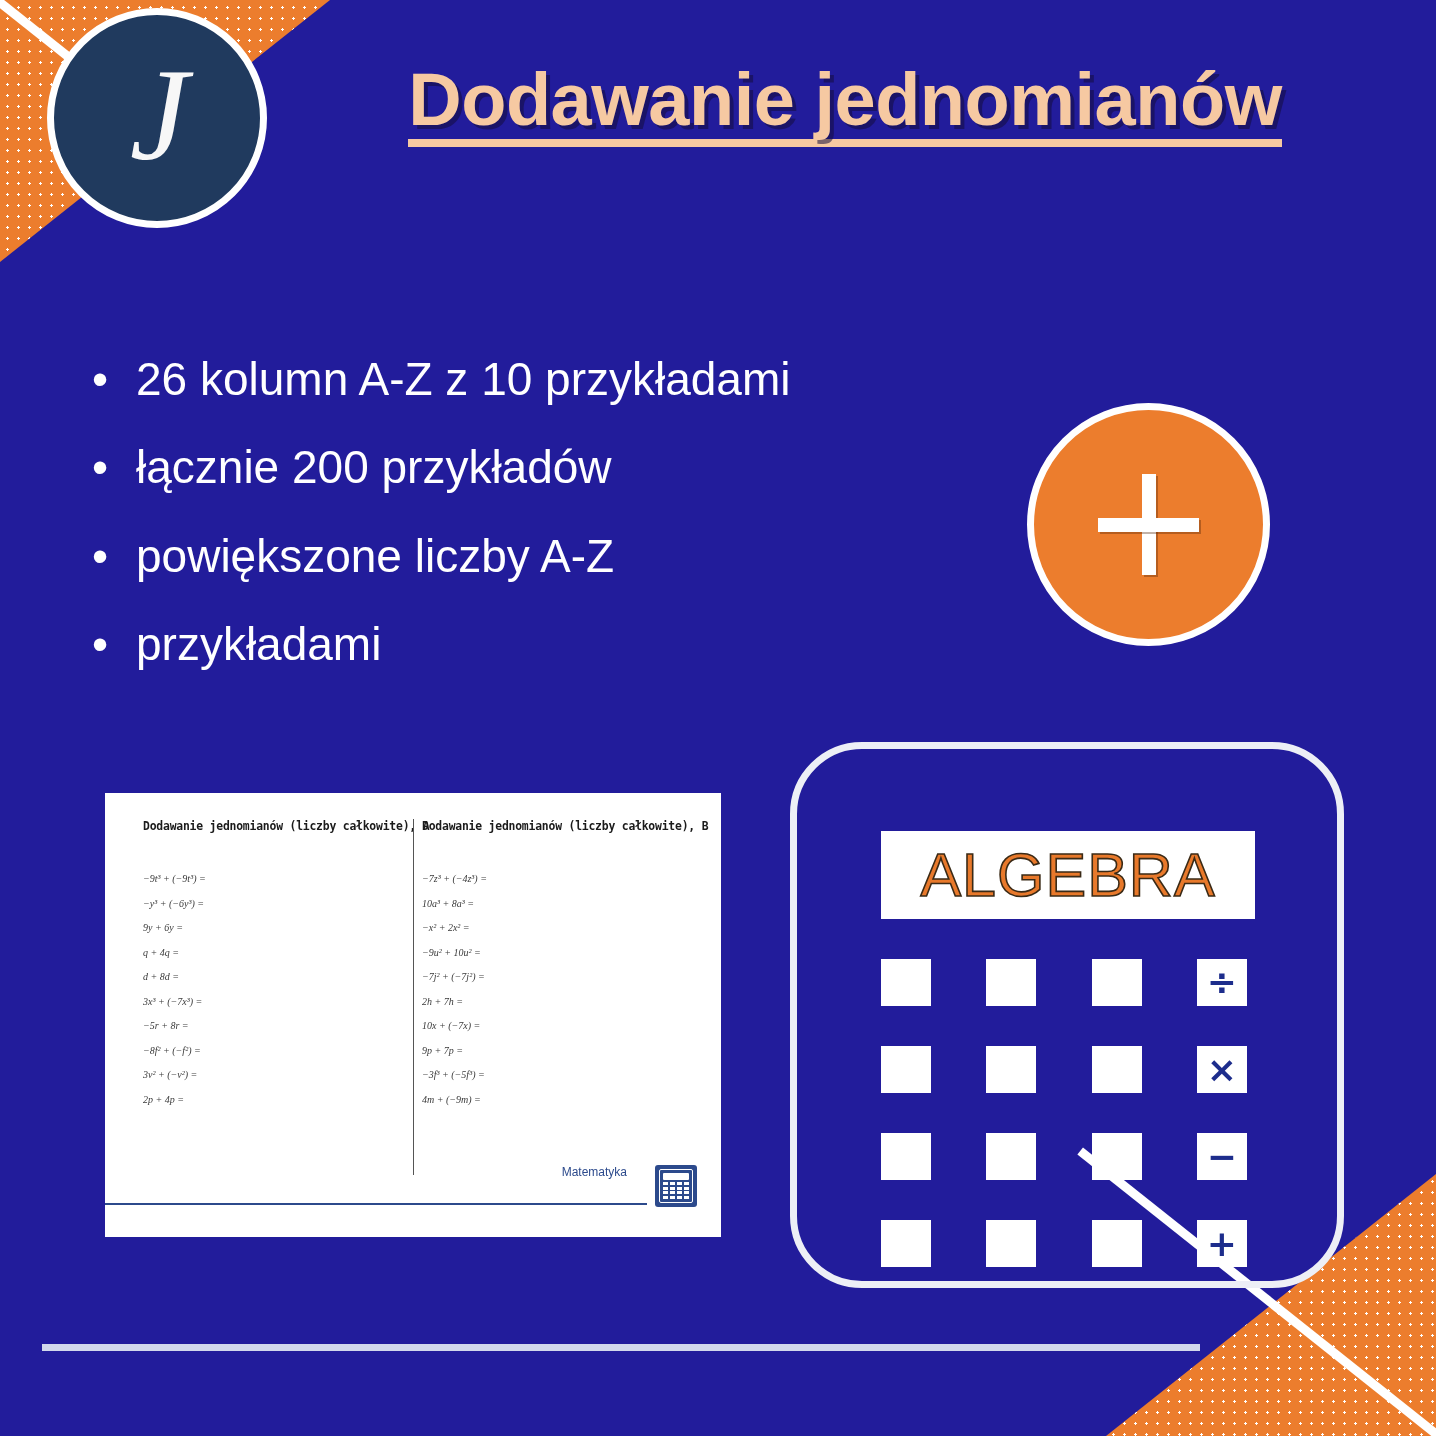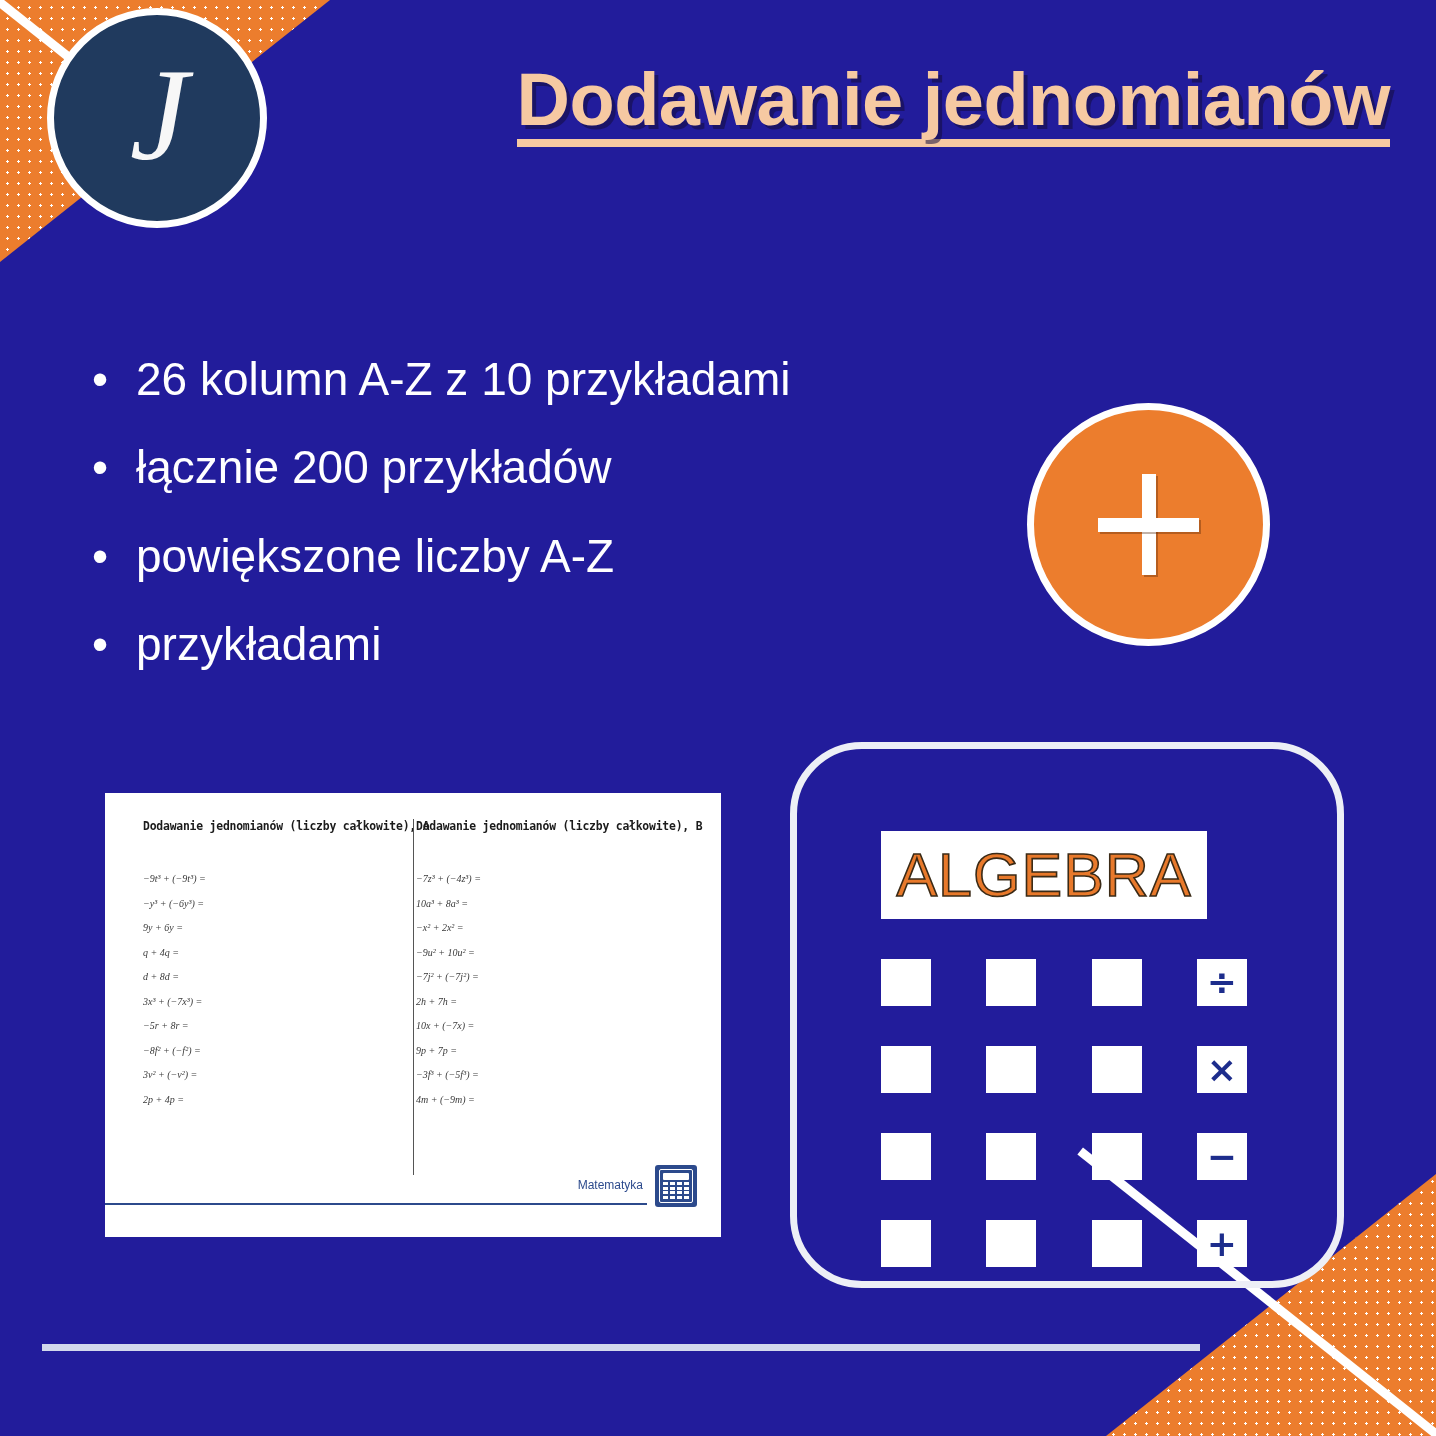--- a/index.html
+++ b/index.html
@@ -89,21 +89,21 @@
     margin-top: -6px;
     margin-left: 4px;
   }
 
   
   .title {
     position: absolute;
     left: 300px;
     top: 62px;
     width: 1090px;
-    text-align: right;
+    text-align: center;
     color: #F6C9A2;
     font-size: 74px;
     font-weight: bold;
     line-height: 1.02;
     letter-spacing: -0.5px;
     text-shadow: 4px 4px 0px rgba(20,12,60,0.55);
     z-index: 5;
   }
   .title-line {
     display: inline-block;
@@ -185,21 +185,21 @@
     display: flex;
     height: 356px;
   }
   .ws-col {
     width: 50%;
     box-sizing: border-box;
     padding: 0 16px 0 14px;
   }
   .ws-col.right {
     border-left: 1.4px solid #555;
-    padding-left: 2px;
+    padding-left: 8px;
   }
   .ws-head {
     font-family: "DejaVu Sans Mono", monospace;
     font-size: 11.4px;
     font-weight: bold;
     color: #1b1b1b;
     letter-spacing: -0.2px;
     white-space: nowrap;
     margin-bottom: 40px;
   }
@@ -210,22 +210,23 @@
     color: #3a3a3a;
     text-align: left;
     margin-bottom: 13.5px;
     white-space: nowrap;
   }
   .ws-footer {
     position: absolute;
     left: 24px; right: 24px;
     bottom: 30px;
     display: flex;
-    align-items: center;
+    align-items: flex-start;
     justify-content: flex-end;
+    gap: 16px;
   }
   .ws-rule {
     position: absolute;
     left: 0;
     right: 74px;
     bottom: 32px;
     height: 2px;
     background: #2C4A8C;
   }
   .ws-label {
@@ -280,21 +281,21 @@
     border: 7px solid #EDEFF6;
     border-radius: 72px;
     box-sizing: border-box;
     background: transparent;
     z-index: 4;
   }
   .calc-display {
     position: absolute;
     left: 84px;
     top: 82px;
-    width: 326px;
+    width: 374px;
     height: 88px;
     background: #FFFFFF;
     display: flex;
     align-items: center;
     justify-content: center;
   }
   .calc-display-text {
     font-family: "Liberation Sans", sans-serif;
     font-size: 61px;
     font-weight: normal;

